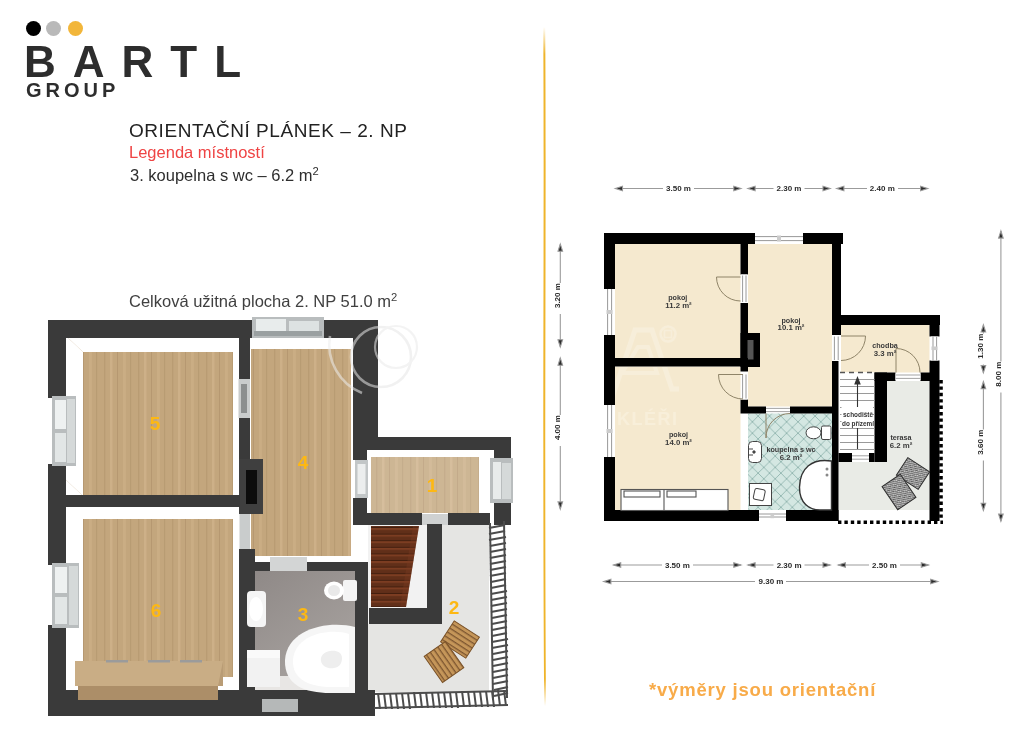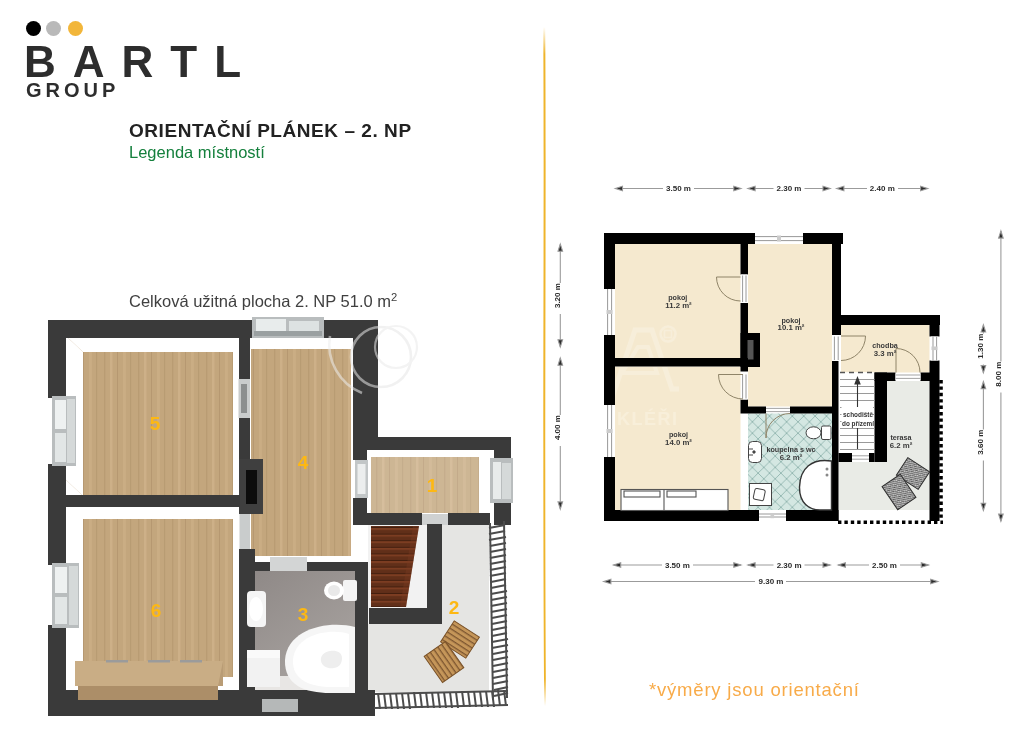--- a/index.html
+++ b/index.html
@@ -14,25 +14,26 @@
 <div class="dot" style="left:26px;top:21px;background:#000000;"></div>
 
 <div class="dot" style="left:46px;top:21px;background:#b9b9b9;"></div>
 
 <div class="dot" style="left:68px;top:21px;background:#f2b63a;"></div>
 
 <div class="abs" style="left:24px;top:37px;font-size:44px;font-weight:bold;color:#2d2d2d;letter-spacing:17px;">BARTL</div>
 
 <div class="abs" style="left:26px;top:79px;font-size:20px;font-weight:bold;color:#2d2d2d;letter-spacing:4px;">GROUP</div>
 
-<div class="abs" style="left:129px;top:120px;font-size:19px;font-weight:bold;color:#222222;letter-spacing:0.55px;">ORIENTAČNÍ PLÁNEK – 2. NP</div>
-
-<div class="abs" style="left:129px;top:143px;font-size:16.5px;color:#15803d;">Legenda místností</div>
+<div class="abs" style="left:129px;top:120px;font-size:19px;font-weight:normal;color:#222222;letter-spacing:0.55px;">ORIENTAČNÍ PLÁNEK – 2. NP</div>
+
+<div class="abs" style="left:129px;top:143px;font-size:16.5px;color:#ef4444;">Legenda místností</div>
 
 <div class="abs" style="left:130px;top:166px;font-size:16.5px;color:#2e2e2e;line-height:18.6px;">
+  <div>3. koupelna s wc – 6.2 m<sup>2</sup></div>
 </div>
 
 <div class="abs" style="left:129px;top:292px;font-size:16.5px;color:#404040;">Celková užitná plocha 2. NP 51.0 m<sup>2</sup></div>
 
 <svg class="abs" style="left:536px;top:27px;" width="16" height="679" viewBox="0 0 16 679">
   <defs>
     <linearGradient id="ytap" x1="0" y1="0" x2="0" y2="1">
       <stop offset="0" stop-color="#efb42a" stop-opacity="0"></stop>
       <stop offset="0.04" stop-color="#efb42a" stop-opacity="1"></stop>
       <stop offset="0.96" stop-color="#efb42a" stop-opacity="1"></stop>
@@ -611,13 +612,13 @@
     <rect x="977.4" y="429.5" width="13" height="31" fill="#fff" stroke="none"></rect>
     <text x="986.2" y="445" text-anchor="middle" stroke="none" transform="rotate(-90 983.4 445)">3.60 m</text>
     <line x1="1000.9" y1="230.9" x2="1000.9" y2="521.3"></line>
     <polygon points="1000.9,230.9 998.6,238.1 1003.2,238.1"></polygon>
     <polygon points="1000.9,521.3 998.6,514.1 1003.2,514.1"></polygon>
     <rect x="994.9" y="361.5" width="13" height="31" fill="#fff" stroke="none"></rect>
     <text x="1003.7" y="377" text-anchor="middle" stroke="none" transform="rotate(-90 1000.9 377)">8.00 m</text>
   </g>
 </svg>
 
-<div class="abs" style="left:649px;top:679px;font-size:18.5px;color:#f8ab49;letter-spacing:0.8px;">*výměry jsou orientační</div>
+<div class="abs" style="left:649px;top:679px;font-size:18.5px;color:#f8ab49;letter-spacing:0.8px;font-weight:bold;">*výměry jsou orientační</div>
 
 </body></html>

